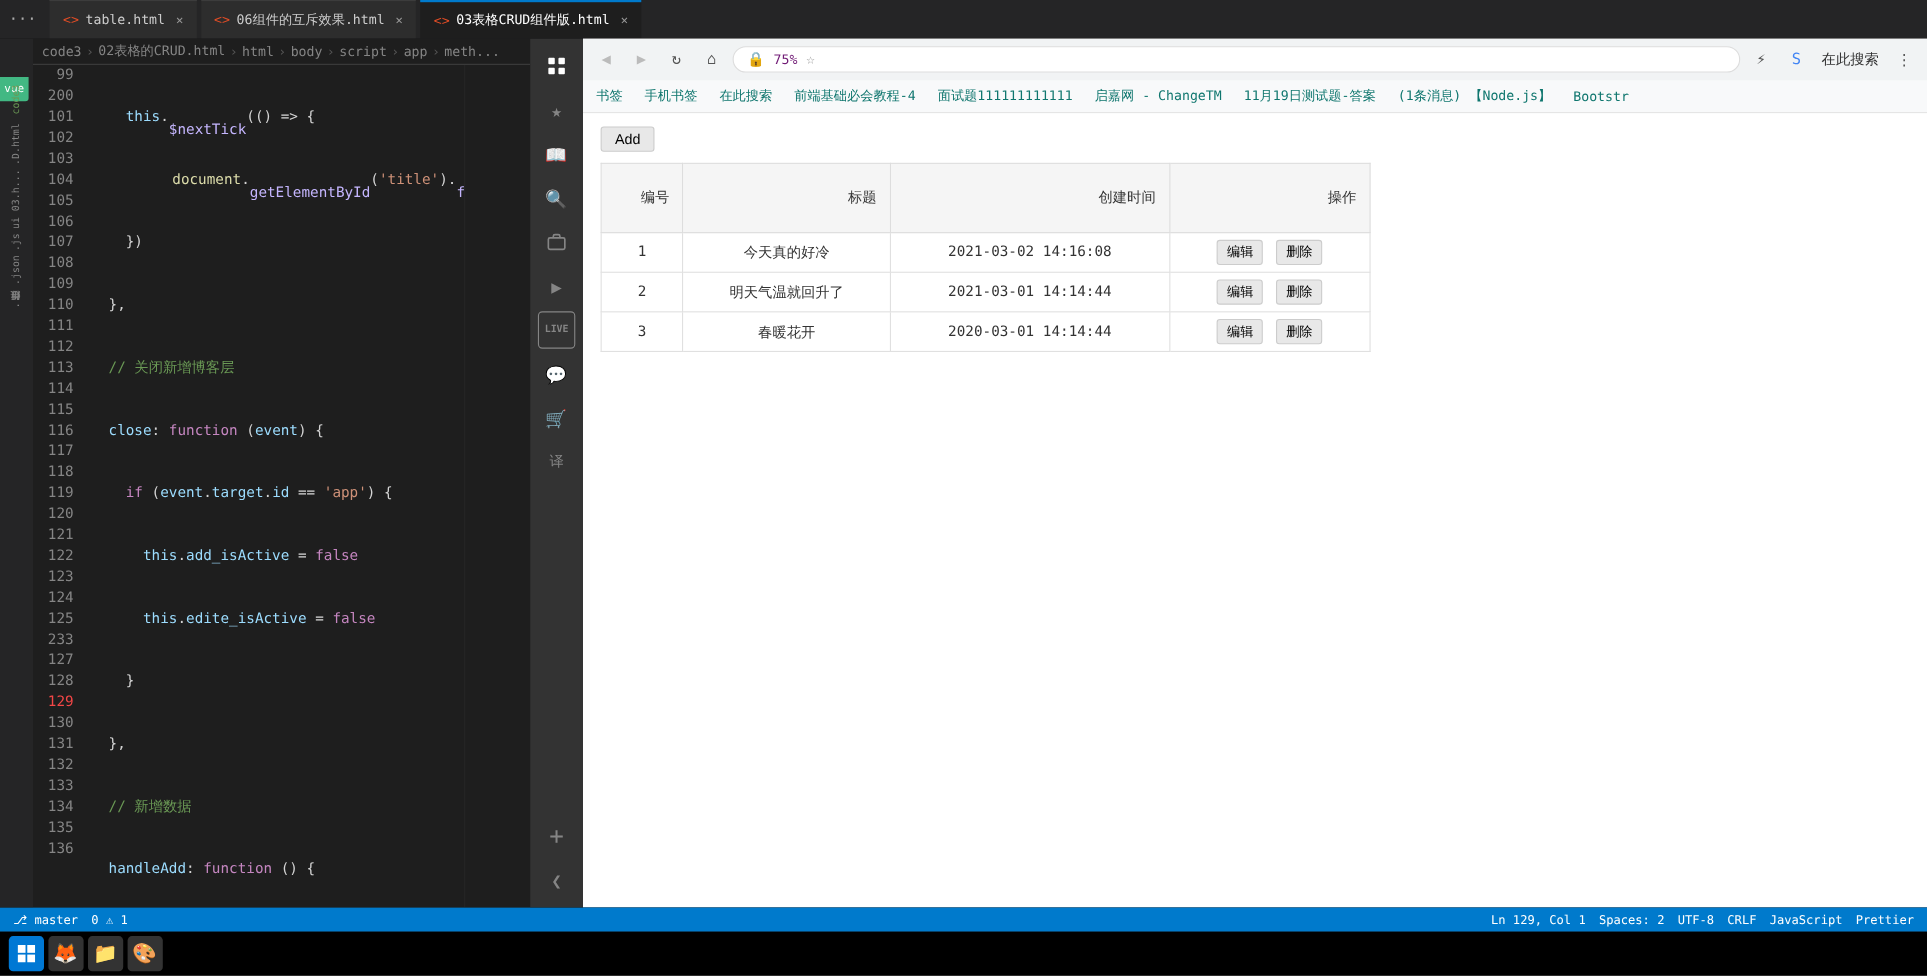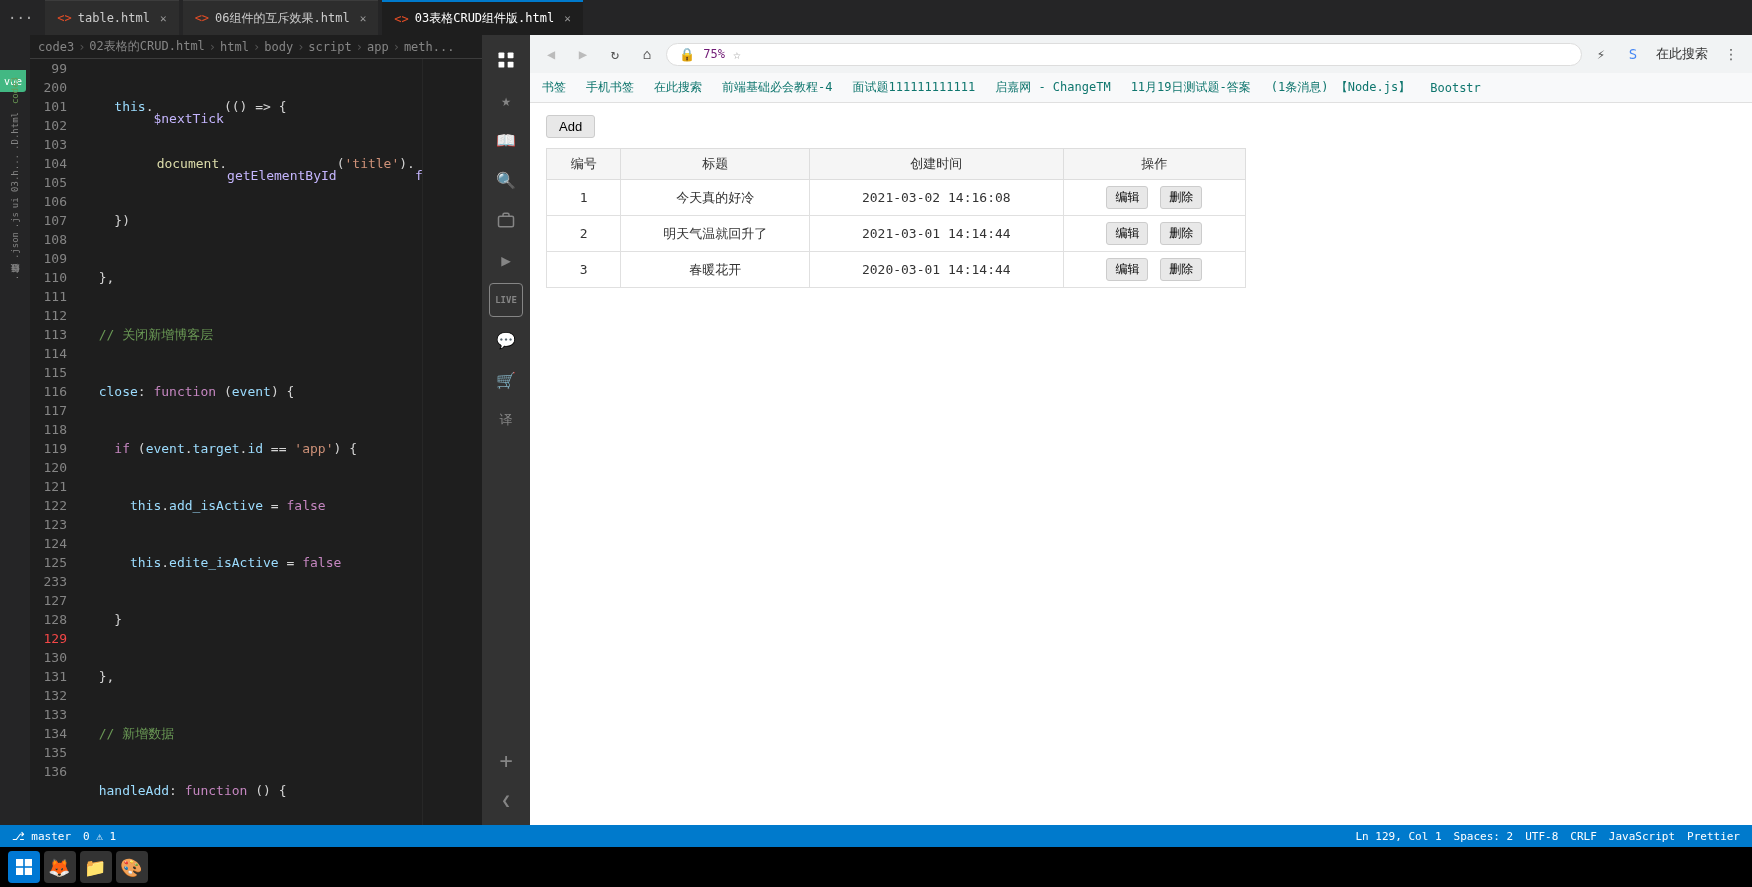--- a/index.html
+++ b/index.html
@@ -200,22 +200,22 @@
     }
 
     .data-table {
       border-collapse: collapse;
       width: 700px;
       font-size: 13px;
     }
     .data-table th {
       background: #f5f5f5;
       border: 1px solid #ddd;
-      padding: 6px 12px;
-      text-align: center;
+      padding: 22px 12px;
+      text-align: right;
       font-weight: normal;
       color: #333;
     }
     .data-table td {
       border: 1px solid #e0e0e0;
       padding: 6px 12px;
       text-align: center;
       color: #333;
     }
     .action-btn {

